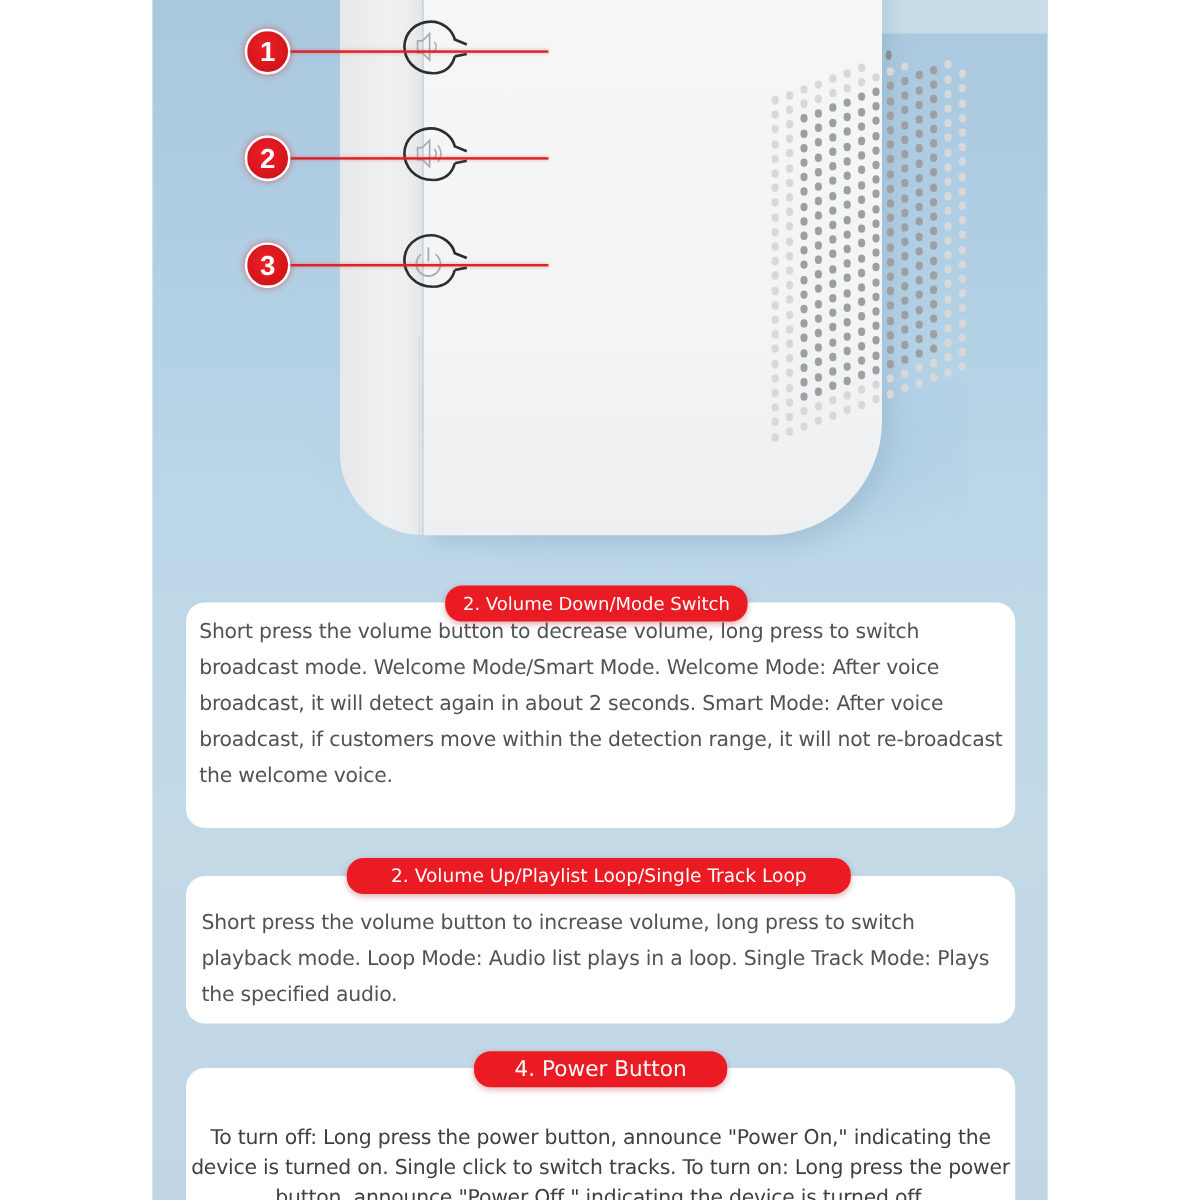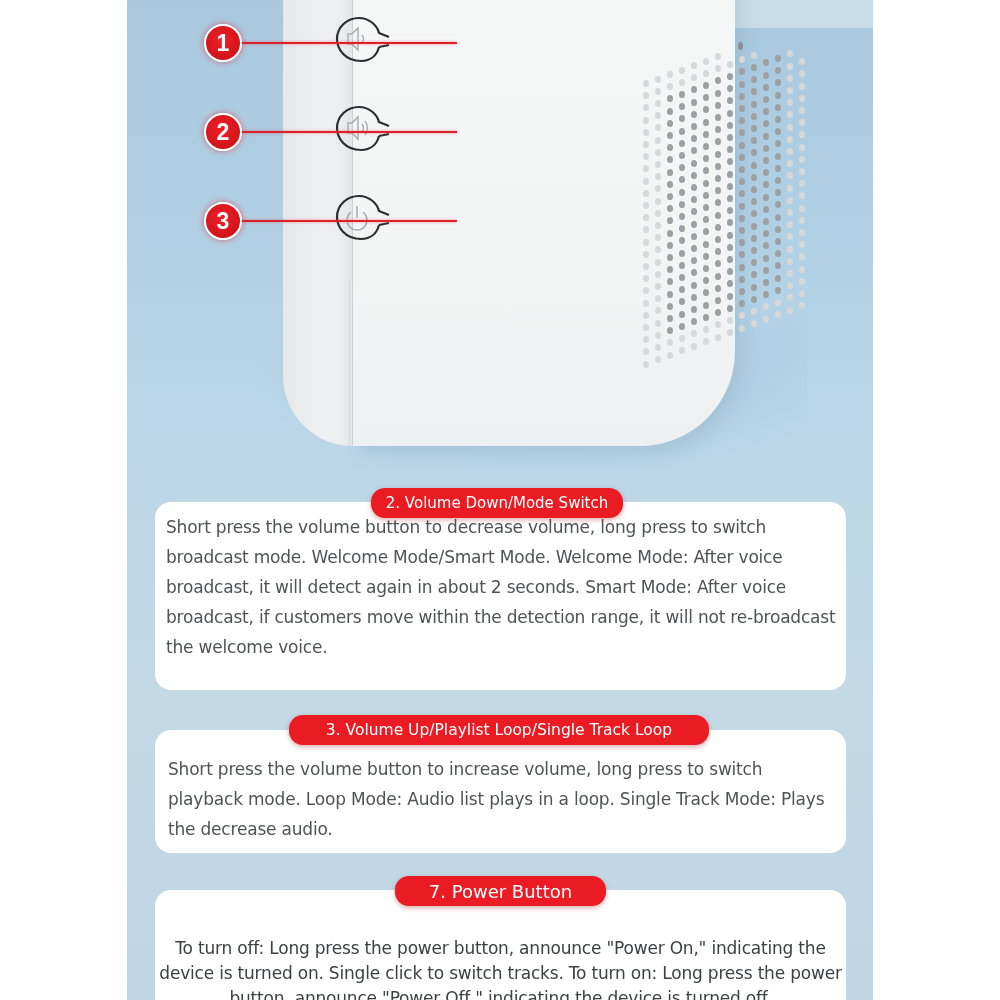--- a/index.html
+++ b/index.html
@@ -480,20 +480,20 @@
   <div class="callout-badge" style="left:77px; top:113px;">2</div>
   <div class="callout-badge" style="left:77px; top:202px;">3</div>
 </div>
 
 <div class="info-box box-1">
   <div class="info-text">Short press the volume button to decrease volume, long press to switch broadcast mode. Welcome Mode/Smart Mode. Welcome Mode: After voice broadcast, it will detect again in about 2 seconds. Smart Mode: After voice broadcast, if customers move within the detection range, it will not re-broadcast the welcome voice.</div>
 </div>
 <div class="title-pill pill-1">2. Volume Down/Mode Switch</div>
 
 <div class="info-box box-2">
-  <div class="info-text">Short press the volume button to increase volume, long press to switch playback mode. Loop Mode: Audio list plays in a loop. Single Track Mode: Plays the decrease audio.</div>
+  <div class="info-text">Short press the volume button to increase volume, long press to switch playback mode. Loop Mode: Audio list plays in a loop. Single Track Mode: Plays the specified audio.</div>
 </div>
-<div class="title-pill pill-2">3. Volume Up/Playlist Loop/Single Track Loop</div>
+<div class="title-pill pill-2">2. Volume Up/Playlist Loop/Single Track Loop</div>
 
 <div class="info-box box-3">
   <div class="info-text">To turn off: Long press the power button, announce "Power On," indicating the device is turned on. Single click to switch tracks. To turn on: Long press the power button, announce "Power Off," indicating the device is turned off.</div>
 </div>
-<div class="title-pill pill-3">7. Power Button</div>
+<div class="title-pill pill-3">4. Power Button</div>
 
 </body></html>

